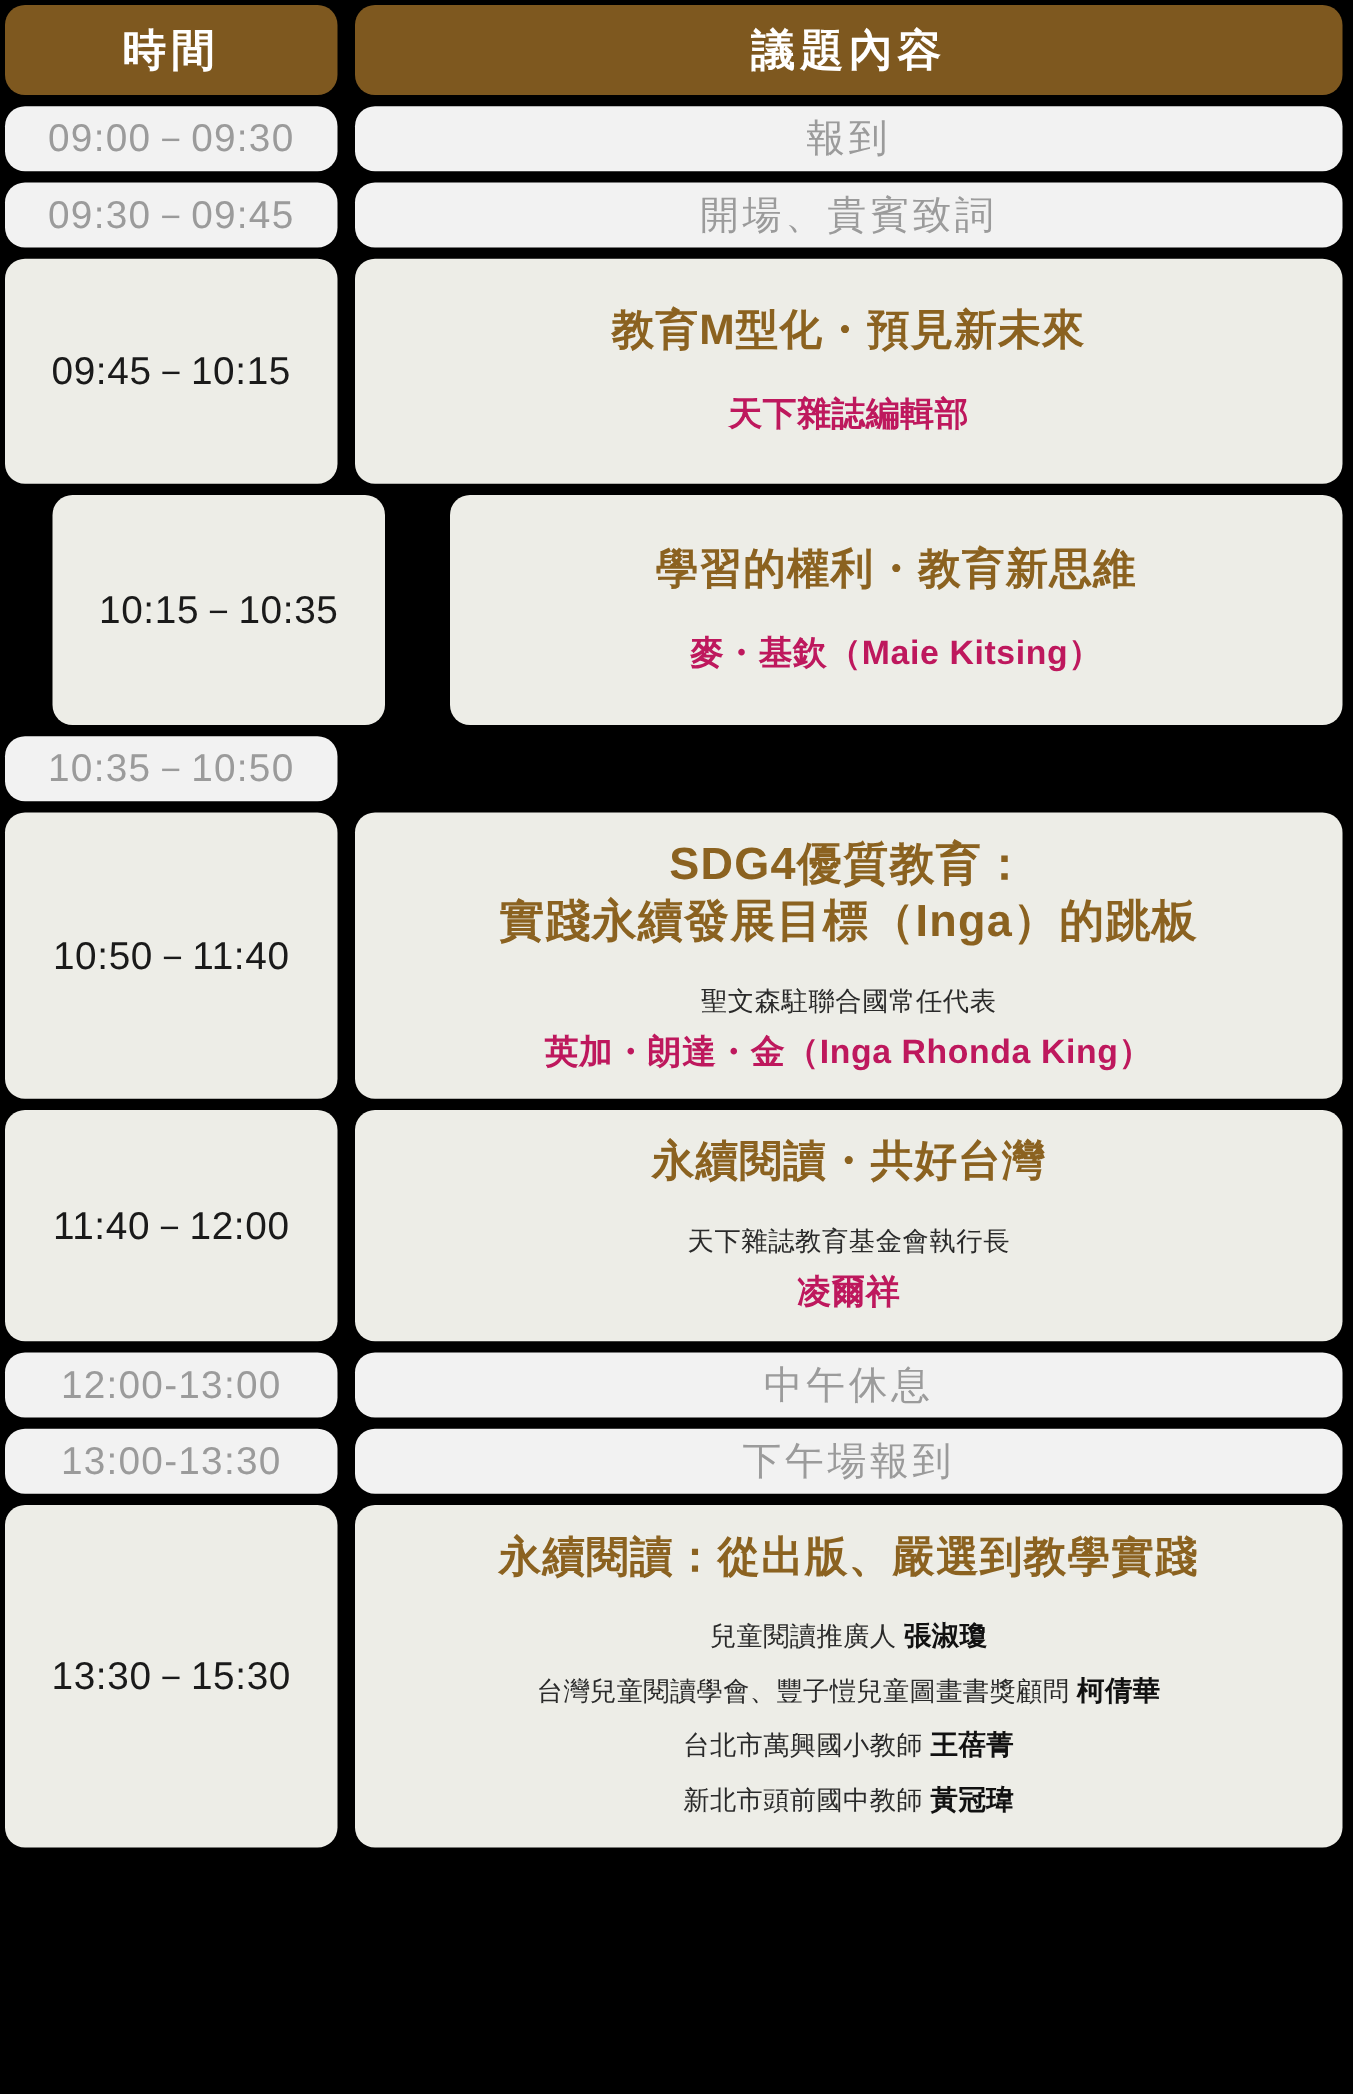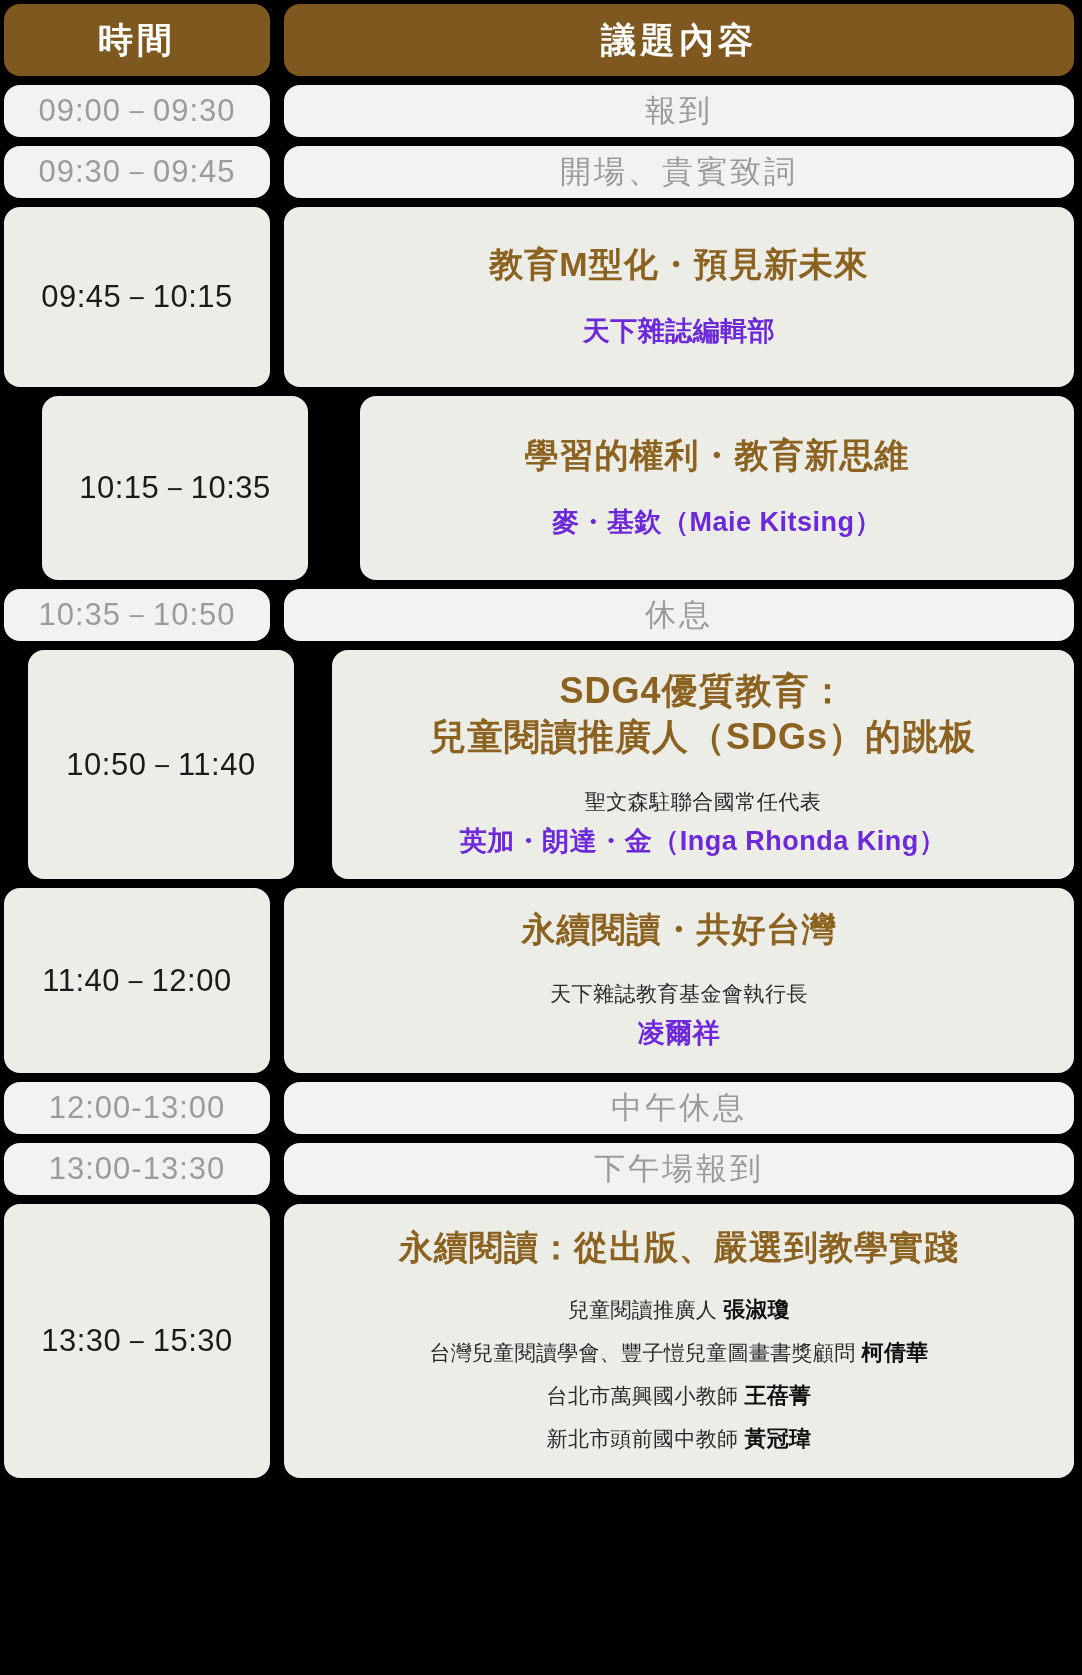--- a/index.html
+++ b/index.html
@@ -97,21 +97,21 @@
 
   .topic-org {
     color: #2A2A2A;
     font-size: 21px;
     line-height: 1.5;
     letter-spacing: 0.5px;
     padding: 0 14px;
   }
 
   .topic-speaker {
-    color: #6d28d9;
+    color: #be185d;
     font-weight: bold;
     font-size: 27px;
     line-height: 1.4;
     letter-spacing: 0.5px;
     padding: 0 14px;
   }
 
   .sp-line {
     color: #2A2A2A;
     font-size: 21px;
@@ -120,21 +120,21 @@
   }
   .sp-line b {
     font-weight: bold;
     color: #111111;
     font-size: 22px;
   }
 
   
   .h-row-3  .cell { height: 180px; }
   .h-row-4  .cell { height: 184px; margin-left: 38px; }
-  .h-row-6  .cell { height: 229px; margin-left: 24px; }
+  .h-row-6  .cell { height: 229px; }
   .h-row-7  .cell { height: 185px; }
   .h-row-10 .cell { height: 274px; }
 
   .gap-title { margin-bottom: 26px; }
   .gap-org   { margin-bottom: 6px; }
   .stack-speakers { display: flex; flex-direction: column; gap: 9px; margin-top: 24px; }
 </style>
 </head>
 <body>
 
@@ -184,32 +184,29 @@
     <div class="cell cell-topic">
       <div class="topic-title gap-title">學習的權利・教育新思維</div>
       <div class="topic-speaker">麥・基欽（Maie Kitsing）</div>
     </div>
   </div>
 
   <div class="row row-break">
     <div class="cell cell-time">
       <span class="time-text">10:35－10:50</span>
     </div>
-    <div class="cell cell-topic">
-      <span class="plain-text">休息</span>
-    </div>
   </div>
 
   <div class="row row-session h-row-6">
     <div class="cell cell-time">
       <span class="time-text">10:50－11:40</span>
     </div>
     <div class="cell cell-topic">
       <div class="topic-title big">SDG4優質教育：</div>
-      <div class="topic-title big gap-title">兒童閱讀推廣人（SDGs）的跳板</div>
+      <div class="topic-title big gap-title">實踐永續發展目標（Inga）的跳板</div>
       <div class="topic-org gap-org">聖文森駐聯合國常任代表</div>
       <div class="topic-speaker">英加・朗達・金（Inga Rhonda King）</div>
     </div>
   </div>
 
   <div class="row row-session h-row-7">
     <div class="cell cell-time">
       <span class="time-text">11:40－12:00</span>
     </div>
     <div class="cell cell-topic">

